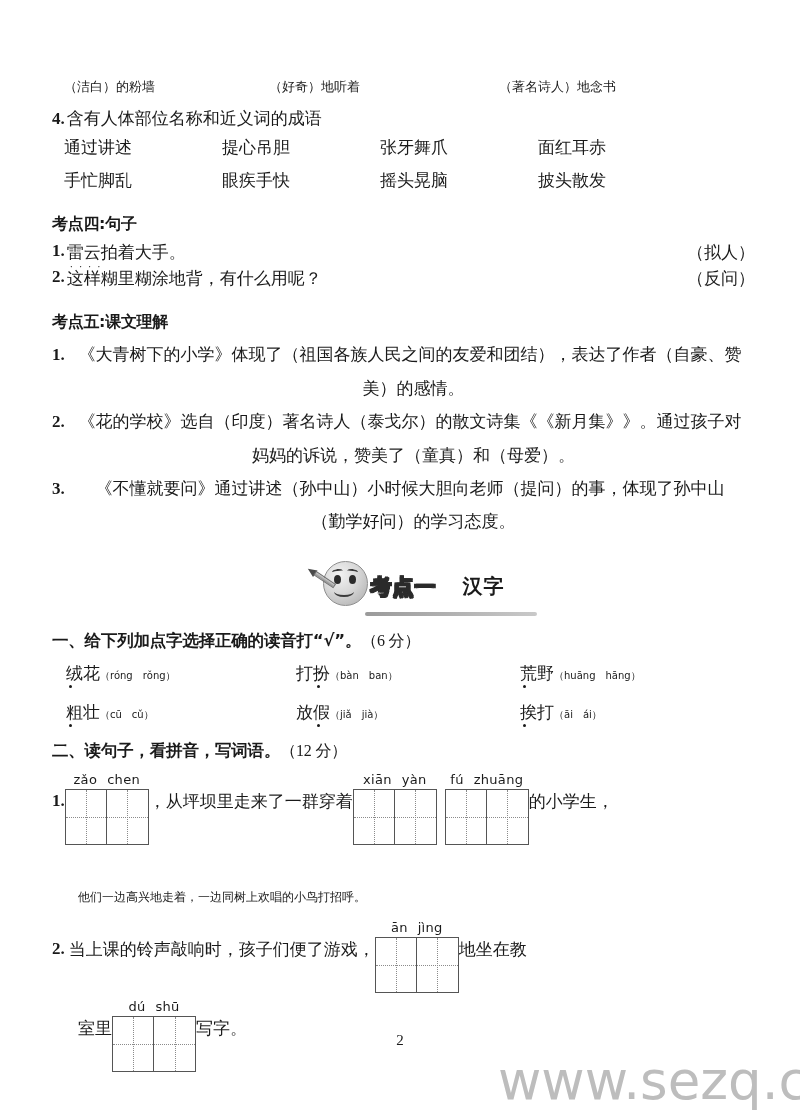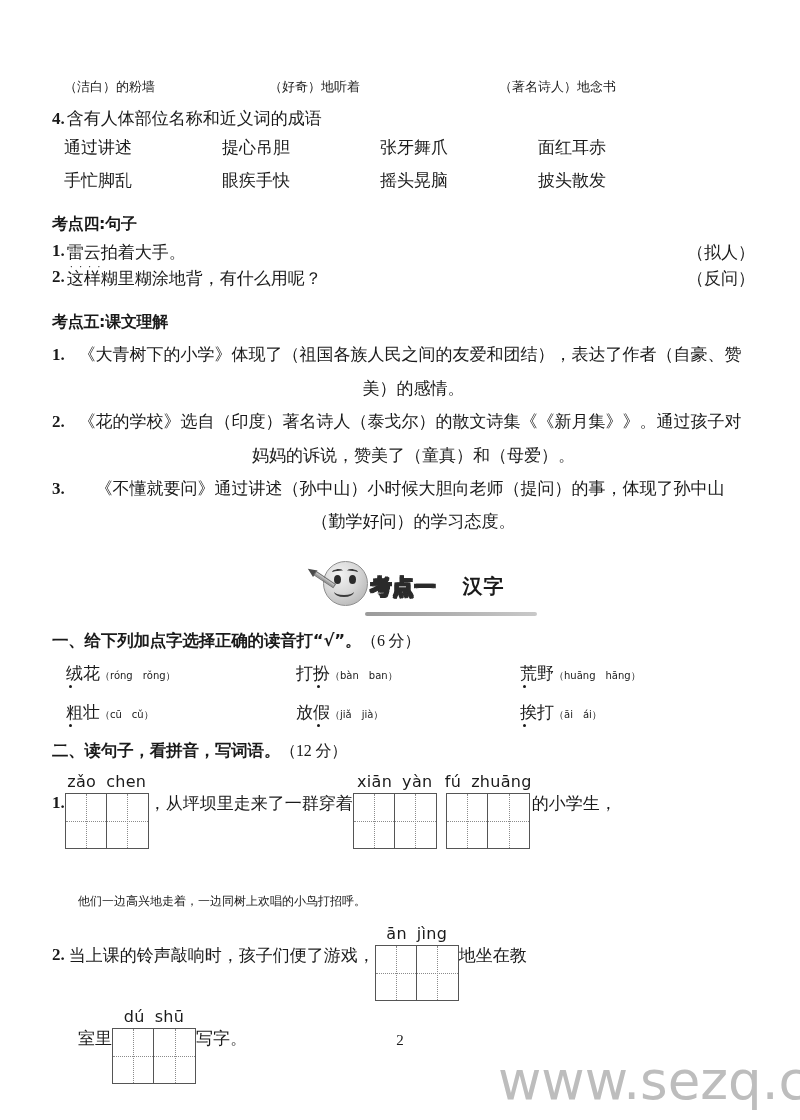--- a/index.html
+++ b/index.html
@@ -277,21 +277,21 @@
 
   .tzg-wrap {
     display: inline-flex;
     flex-direction: column;
     align-items: center;
     flex: 0 0 auto;
     vertical-align: bottom;
   }
   .tzg-pinyin {
     font-family: "DejaVu Sans", "Liberation Sans", sans-serif;
-    font-size: 16px;
+    font-size: 13px;
     letter-spacing: 0.3px;
     margin-bottom: 2px;
     display: flex;
     gap: 10px;
     justify-content: center;
     white-space: nowrap;
   }
 
   .write-line {
     display: flex;

